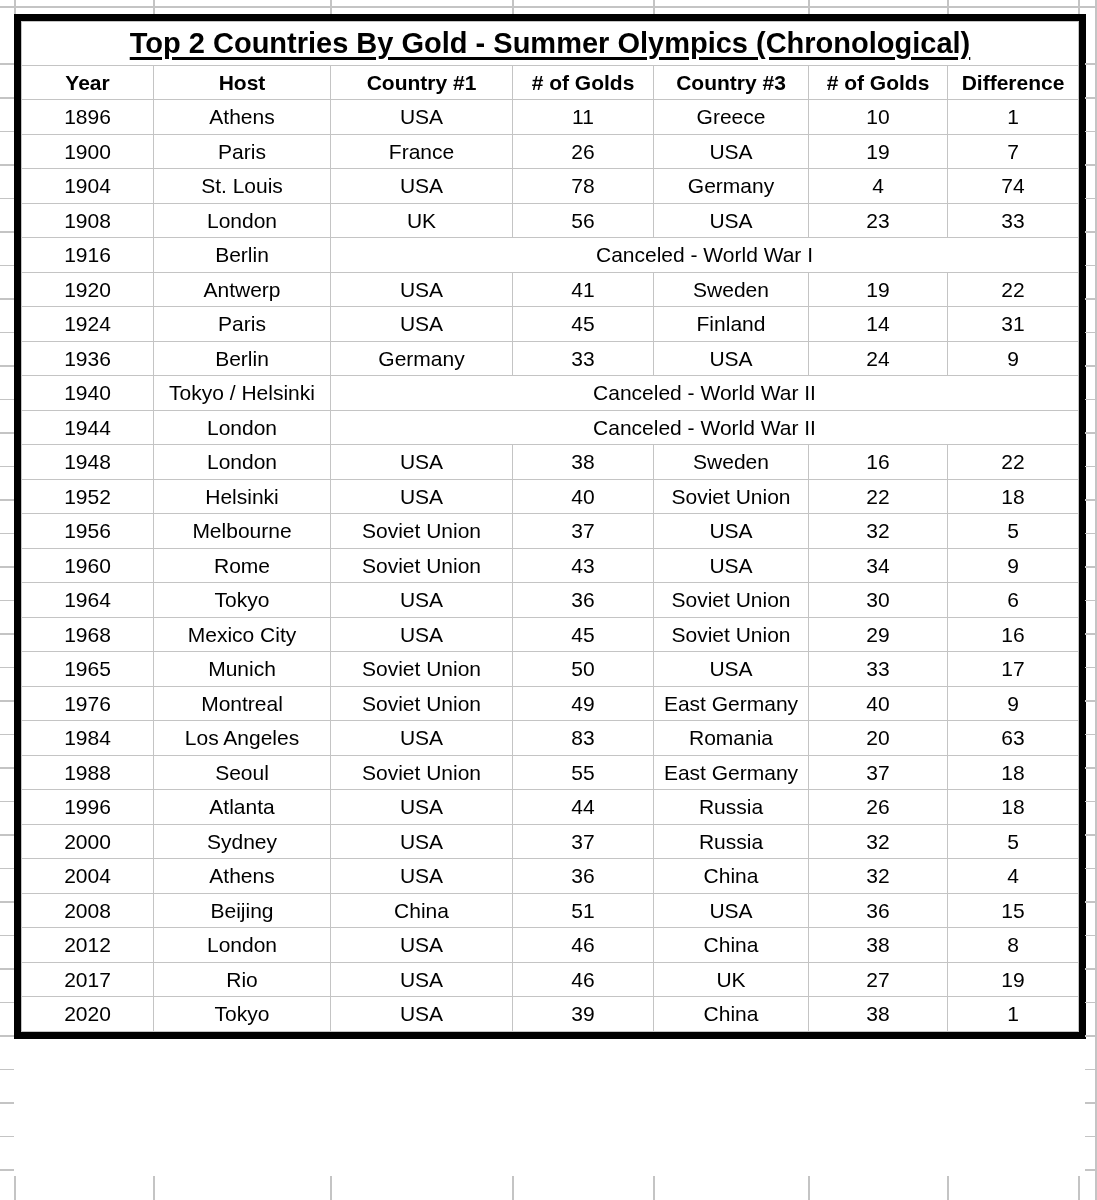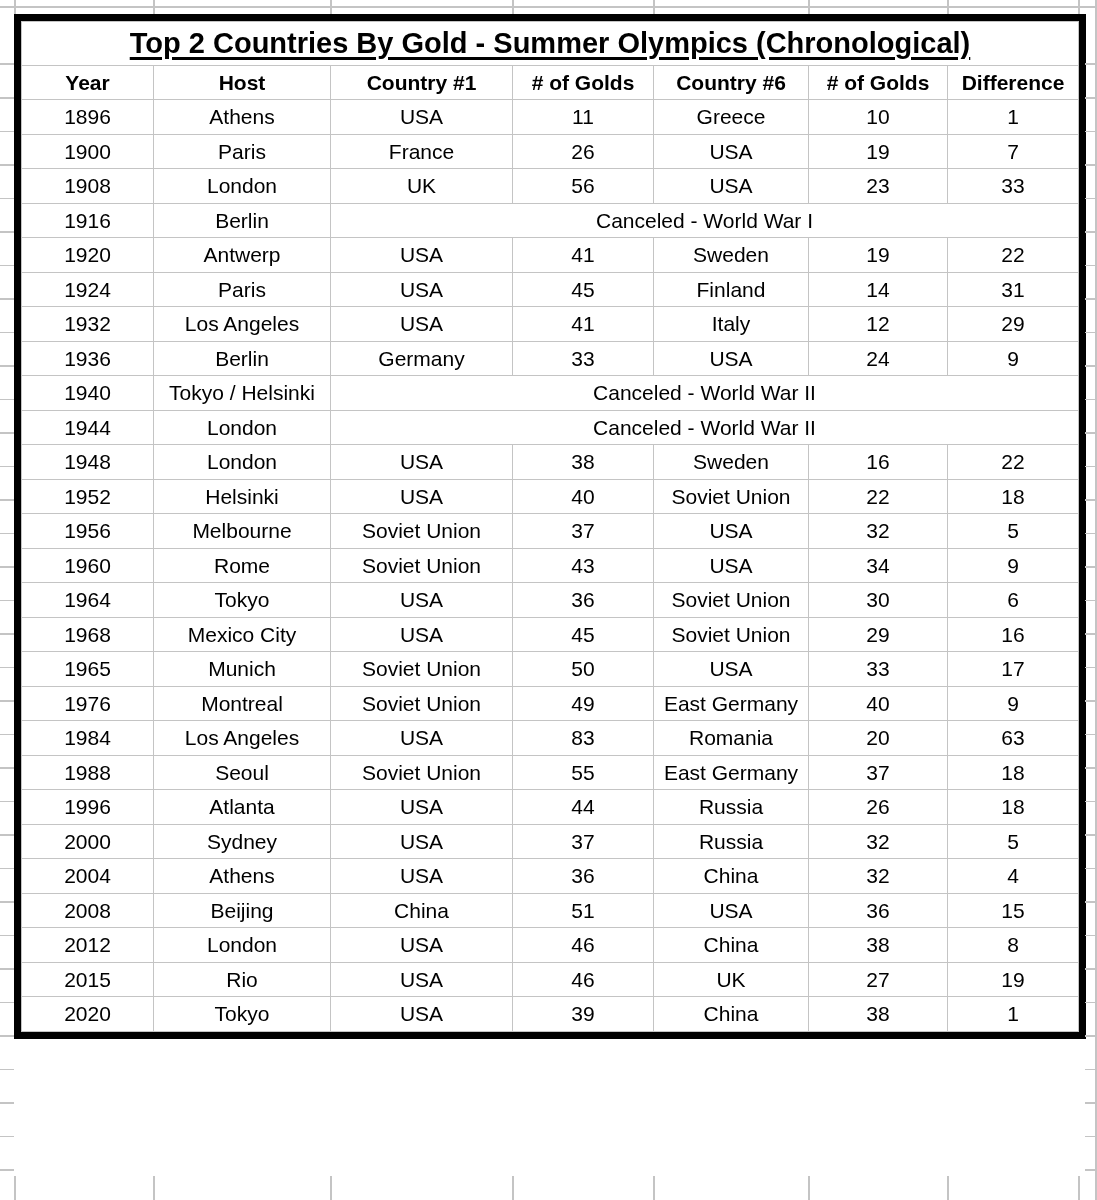--- a/index.html
+++ b/index.html
@@ -83,21 +83,21 @@
         <tr class="title-row">
           <th colspan="7">
             <span>Top 2 Countries By Gold - Summer Olympics (Chronological)</span>
           </th>
         </tr>
         <tr class="header-row">
           <th>Year</th>
           <th>Host</th>
           <th>Country #1</th>
           <th># of Golds</th>
-          <th>Country #6</th>
+          <th>Country #3</th>
           <th># of Golds</th>
           <th>Difference</th>
         </tr>
       </thead>
       <tbody id="tbody">
           <tr class="data-row">
             <td>1896</td>
             <td>Athens</td>
             <td>USA</td>
             <td>11</td>
@@ -108,20 +108,29 @@
           <tr class="data-row">
             <td>1900</td>
             <td>Paris</td>
             <td>France</td>
             <td>26</td>
             <td>USA</td>
             <td>19</td>
             <td>7</td>
           </tr>
           <tr class="data-row">
+            <td>1904</td>
+            <td>St. Louis</td>
+            <td>USA</td>
+            <td>78</td>
+            <td>Germany</td>
+            <td>4</td>
+            <td>74</td>
+          </tr>
+          <tr class="data-row">
             <td>1908</td>
             <td>London</td>
             <td>UK</td>
             <td>56</td>
             <td>USA</td>
             <td>23</td>
             <td>33</td>
           </tr>
           <tr class="data-row">
             <td>1916</td>
@@ -140,29 +149,20 @@
           <tr class="data-row">
             <td>1924</td>
             <td>Paris</td>
             <td>USA</td>
             <td>45</td>
             <td>Finland</td>
             <td>14</td>
             <td>31</td>
           </tr>
           <tr class="data-row">
-            <td>1932</td>
-            <td>Los Angeles</td>
-            <td>USA</td>
-            <td>41</td>
-            <td>Italy</td>
-            <td>12</td>
-            <td>29</td>
-          </tr>
-          <tr class="data-row">
             <td>1936</td>
             <td>Berlin</td>
             <td>Germany</td>
             <td>33</td>
             <td>USA</td>
             <td>24</td>
             <td>9</td>
           </tr>
           <tr class="data-row">
             <td>1940</td>
@@ -303,21 +303,21 @@
           <tr class="data-row">
             <td>2012</td>
             <td>London</td>
             <td>USA</td>
             <td>46</td>
             <td>China</td>
             <td>38</td>
             <td>8</td>
           </tr>
           <tr class="data-row">
-            <td>2015</td>
+            <td>2017</td>
             <td>Rio</td>
             <td>USA</td>
             <td>46</td>
             <td>UK</td>
             <td>27</td>
             <td>19</td>
           </tr>
           <tr class="data-row">
             <td>2020</td>
             <td>Tokyo</td>

